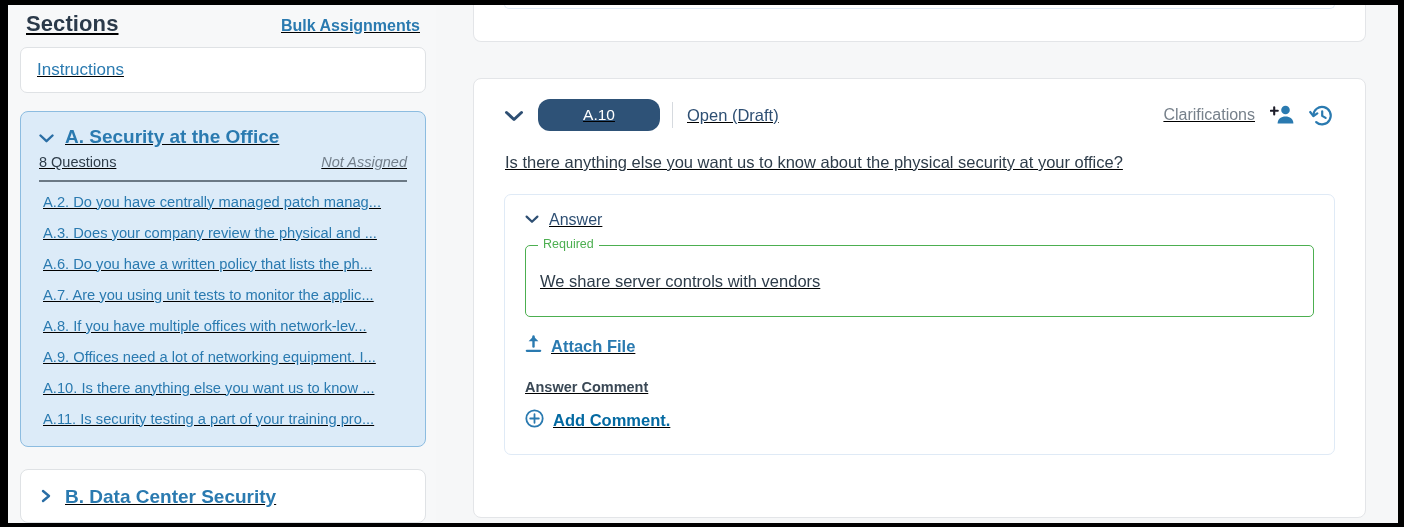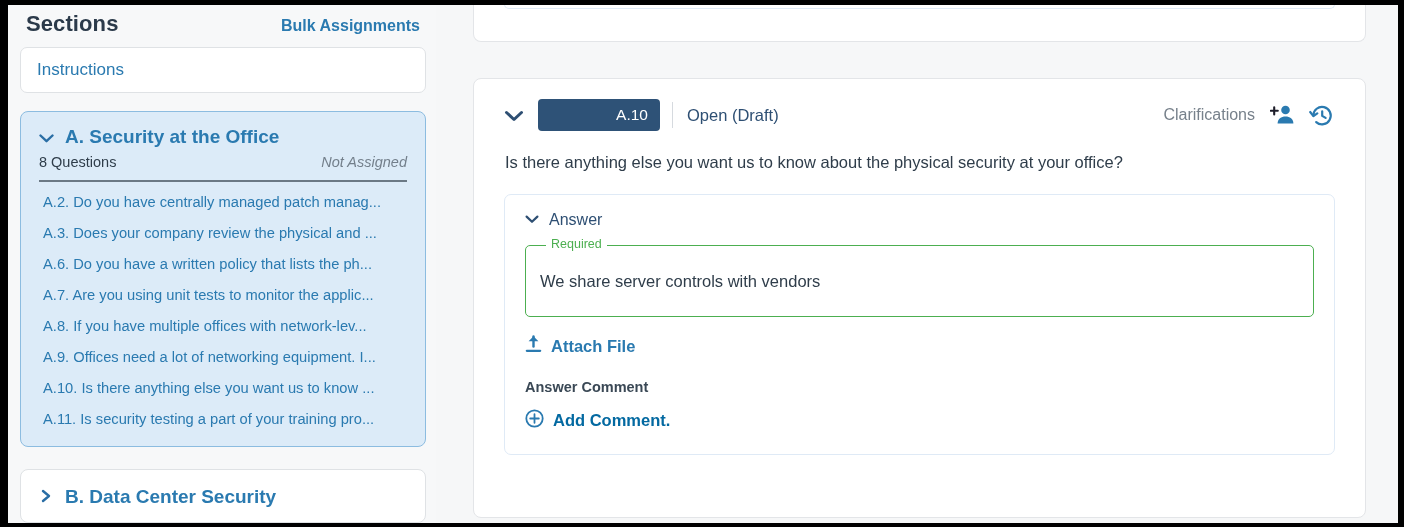--- a/index.html
+++ b/index.html
@@ -20,20 +20,21 @@
   
   #app-frame {
     position: absolute;
     left: 8px;
     top: 5px;
     width: 1390px;
     height: 518px;
     background: #f6f7f8;
     overflow: hidden;
     display: flex;
+    text-decoration: underline;
   }
 
   
   #sidebar {
     width: 428px;
     min-width: 428px;
     height: 100%;
     background: #f7f8f9;
     padding: 0 10px 0 12px;
     position: relative;
@@ -175,24 +176,24 @@
     font-size: 20px;
     line-height: 1;
     margin-right: 14px;
     cursor: pointer;
     font-weight: bold;
   }
   .q-badge {
     background: #2e5277;
     color: #ffffff;
     font-size: 15.5px;
-    border-radius: 4px;
+    border-radius: 12px;
     padding: 7px 12px;
     width: 122px;
-    text-align: right;
+    text-align: center;
     cursor: pointer;
   }
   .q-divider {
     width: 1px;
     height: 26px;
     background: #d6dadf;
     margin: 0 14px 0 12px;
   }
   .q-status {
     font-size: 16.5px;
@@ -245,21 +246,21 @@
     border: 1px solid #4caf50;
     border-radius: 5px;
     height: 72px;
     display: flex;
     align-items: center;
     padding: 0 14px;
   }
   .field-legend {
     position: absolute;
     top: -9px;
-    left: 20px;
+    left: 12px;
     background: #ffffff;
     padding: 0 5px;
     font-size: 12.5px;
     color: #4caf50;
   }
   .field-value {
     font-size: 16.5px;
     color: #2f3d4a;
     width: 100%;
     border: none;

